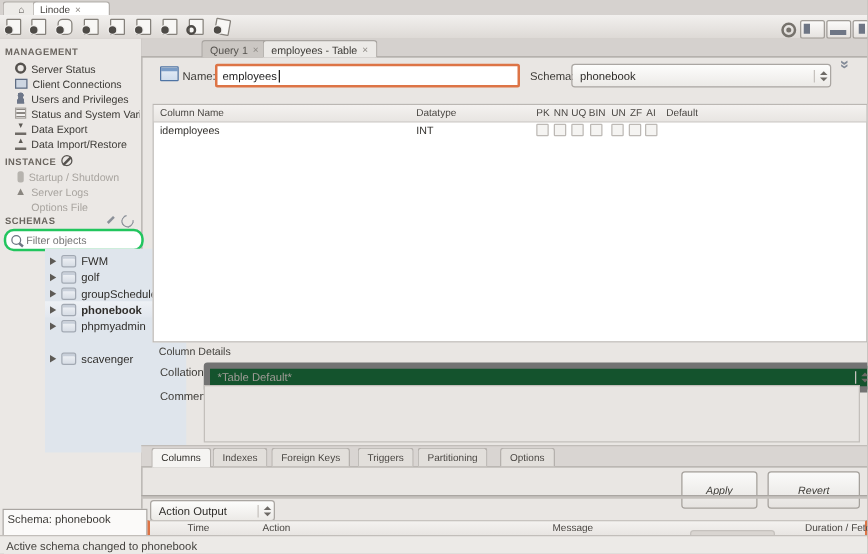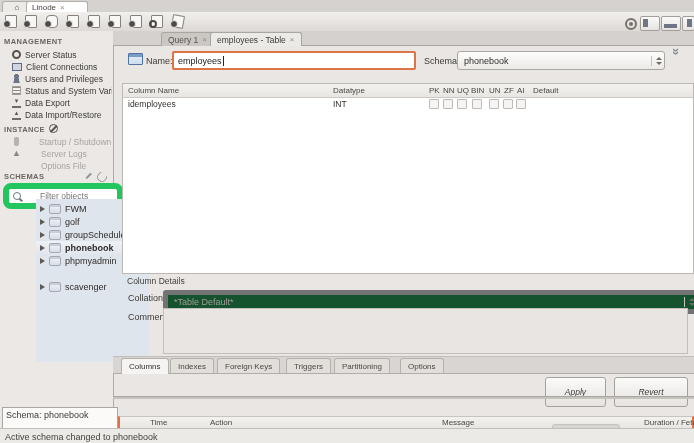--- a/index.html
+++ b/index.html
@@ -24,37 +24,37 @@
   .ptb{position:absolute;top:4px;width:18px;height:13px;border:1px solid #a19d98;border-radius:2px;background:linear-gradient(#fbfaf9,#e6e3e0);}
   .ptb i{position:absolute;background:#6e7685;}
   .ptb.l i{left:2px;top:2px;width:5px;height:8px;}
   .ptb.b i{left:2px;bottom:2px;width:13px;height:4px;}
   .ptb.r i{right:2px;top:2px;width:5px;height:8px;}
   
   .sidebar{left:0;top:31px;width:113px;height:397px;background:#ebe8e5;border-right:1px solid #aeaaa6;}
   .secHead{position:absolute;left:4px;font-size:7.5px;font-weight:bold;color:#6b6660;letter-spacing:.4px;}
   .navItem{position:absolute;left:12px;height:11px;display:flex;align-items:center;font-size:8.5px;color:#3c3a36;white-space:nowrap;width:100px;overflow:hidden;}
   .navItem .mi{margin-right:4px;flex:0 0 auto;}
-  .navItem.dis{color:#a8a49f;gap:16px;}
+  .navItem.dis{color:#a8a49f;}
   .mi{width:9px;height:9px;display:inline-block;position:relative;}
   .mi-circle{border:2px solid #55524e;border-radius:50%;width:5px;height:5px;}
   .mi-rect{background:#cdd6e2;border:1px solid #5f6d83;width:8px;height:6px;margin-top:1px;}
   .mi-person{background:radial-gradient(circle at 50% 25%,#6d7688 28%,transparent 32%),radial-gradient(ellipse at 50% 95%,#6d7688 45%,transparent 50%);}
   .mi-lines{background:repeating-linear-gradient(#8b8782 0 1px,transparent 1px 3px);border:1px solid #a5a19c;width:7px;height:7px;background-color:#f4f2f0;}
   .mi-tray{border-bottom:2px solid #6f6b66;font-size:7px;line-height:7px;text-align:center;color:#5c5954;}
   .mi-pill{background:#b6b3ae;border-radius:2px;width:5px;height:9px;margin-left:2px;}
   .mi-tri{color:#8a8680;font-size:9px;line-height:9px;}
   .mi-wrench{background:#b0ada8;width:9px;height:3px;border-radius:2px;transform:rotate(-45deg);margin-top:3px;}
   .instBadge{display:inline-block;width:7px;height:7px;border:1.5px solid #55524e;border-radius:50%;margin-left:4px;position:relative;top:1px;}
   .instBadge::after{content:"";position:absolute;left:-1px;top:3px;width:9px;height:1.5px;background:#55524e;transform:rotate(-45deg);}
   .schIcons{position:absolute;right:6px;display:flex;gap:5px;}
   .schIcons span{width:8px;height:8px;position:relative;opacity:.65;}
   .diagArrow::after{content:"";position:absolute;left:1px;top:3px;width:7px;height:1.5px;background:#5a6472;transform:rotate(-45deg);}
   .refreshIcon{border:1.5px solid #5a6472;border-radius:50%;width:5px;height:5px;border-top-color:transparent;transform:rotate(35deg);}
-  .filterBox{position:absolute;left:3px;top:183px;width:104px;height:14px;background:#fff;border:6px solid #22c55e;border-radius:8px;display:flex;align-items:center;padding-left:4px;gap:15px;}
+  .filterBox{position:absolute;left:3px;top:183px;width:104px;height:14px;background:#fff;border:2px solid #22c55e;border-radius:8px;display:flex;align-items:center;padding-left:4px;}
   .mag{width:6px;height:6px;border:1.5px solid #6d7583;border-radius:50%;position:relative;flex:0 0 auto;}
   .mag::after{content:"";position:absolute;left:5px;top:6px;width:4px;height:1.5px;background:#6d7583;transform:rotate(40deg);}
   .filterBox input{border:none;outline:none;background:transparent;font-family:inherit;font-size:8.5px;color:#555;width:80px;margin-left:4px;padding:0;}
   .tree{position:absolute;left:0;top:199px;width:113px;height:163px;background:#dfe5ec;margin-left:36px;}
   .treeRow{position:absolute;left:0;width:113px;height:13px;display:flex;align-items:center;font-size:9px;color:#2f2d2a;}
   .treeRow.sel{background:linear-gradient(#eef1f5,#e2e7ee);font-weight:bold;}
   .twirl{width:0;height:0;border-top:3px solid transparent;border-bottom:3px solid transparent;border-left:5px solid #5d5a55;margin:0 4px 0 4px;flex:0 0 auto;}
   .dbIcon{width:10px;height:8px;background:linear-gradient(#f3f5f8,#d7dde5);border:1px solid #a2a9b3;border-radius:2px;box-shadow:inset 0 2px 0 #c8cfd9;margin-right:4px;flex:0 0 auto;}
   .infoTabs{position:absolute;left:0;top:362px;width:113px;height:14px;background:#e2dfdc;border-top:1px solid #b7b3af;}
   .infoTab{position:absolute;top:1px;height:13px;font-size:8.5px;display:flex;align-items:center;padding:0 6px;color:#474440;}
@@ -332,20 +332,27 @@
     <div class="btab" style="left:104px">Foreign Keys</div>
     <div class="btab" style="left:173px">Triggers</div>
     <div class="btab" style="left:221px">Partitioning</div>
     <div class="btab" style="left:287px">Options</div>
   </div>
 
   <button class="btn" style="left:545px;width:61px">Apply</button>
   <button class="btn" style="left:614px;width:74px">Revert</button>
 
   <div class="abs splitter"></div>
+  <div class="selBox aoSel">
+    <span>Action Output</span>
+    <span class="stp">
+        <i class="up"></i>
+        <i class="dn"></i>
+      </span>
+  </div>
   <div class="abs aoGrid">
     <span class="aoh" style="left:30px">Time</span>
     <span class="aoh" style="left:90px">Action</span>
     <span class="aoh" style="left:322px">Message</span>
     <span class="aoh" style="left:524px">Duration / Fetch</span>
   </div>
   <div class="abs scrollThumb"></div>
 
   <div class="abs statusbar">
     <span>Active schema changed to phonebook</span>

